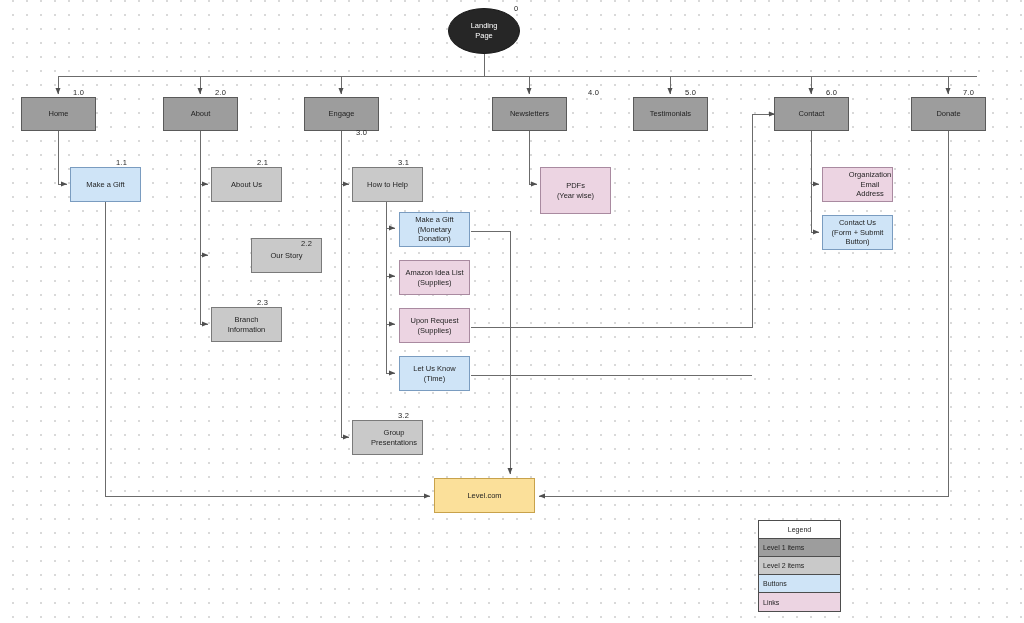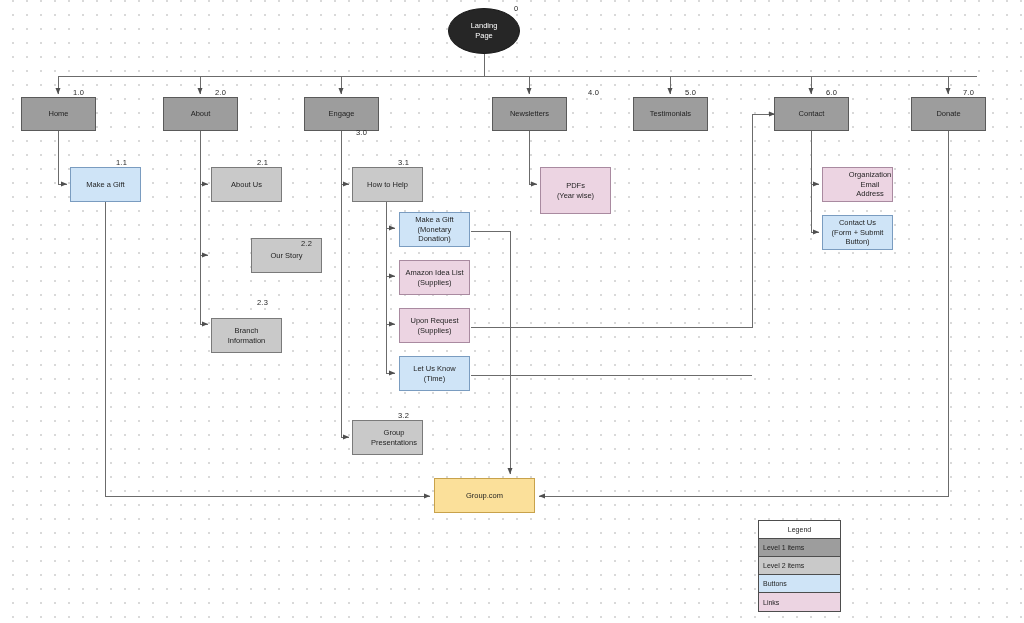--- a/index.html
+++ b/index.html
@@ -195,21 +195,21 @@
 
   <div class="node button" style="left:70px; top:167px; width:71px; height:35px;">Make a Gift</div>
   <div class="num" style="left:116px; top:158px;">1.1</div>
 
   <div class="node level2" style="left:211px; top:167px; width:71px; height:35px;">About Us</div>
   <div class="num" style="left:257px; top:158px;">2.1</div>
 
   <div class="node level2" style="left:211px; top:238px; width:71px; height:35px;margin-left:40px;">Our Story</div>
   <div class="num" style="left:257px; top:239px;padding-left:44px;">2.2</div>
 
-  <div class="node level2" style="left:211px; top:318px; width:71px; height:35px;">Branch Information</div>
+  <div class="node level2" style="left:211px; top:307px; width:71px; height:35px;">Branch Information</div>
   <div class="num" style="left:257px; top:298px;">2.3</div>
 
   <div class="node level2" style="left:352px; top:167px; width:71px; height:35px;">How to Help</div>
   <div class="num" style="left:398px; top:158px;">3.1</div>
 
   <div class="node level2" style="left:352px; top:420px; width:71px; height:35px;padding-left:16px;">Group Presentations</div>
   <div class="num" style="left:398px; top:411px;">3.2</div>
 
   <div class="node button" style="left:399px; top:212px; width:71px; height:35px;">Make a Gift
 (Monetary Donation)</div>
@@ -226,21 +226,21 @@
   <div class="node link" style="left:540px; top:167px; width:71px; height:47px;">PDFs
 (Year wise)</div>
 
   <div class="node link" style="left:822px; top:167px; width:71px; height:35px;padding-left:28px;">Organization Email
 Address</div>
 
   <div class="node button" style="left:822px; top:215px; width:71px; height:35px;">Contact Us
 (Form + Submit
 Button)</div>
 
-  <div class="node payment" style="left:434px; top:478px; width:101px; height:35px;">Group.com</div>
+  <div class="node payment" style="left:434px; top:478px; width:101px; height:35px;">Level.com</div>
 
   <div id="legend">
     <div class="legend-row header">Legend</div>
     <div class="legend-row lv1">Level 1 items</div>
     <div class="legend-row lv2">Level 2 items</div>
     <div class="legend-row btn">Buttons</div>
     <div class="legend-row lnk">Links</div>
   </div>
 
 </div>

